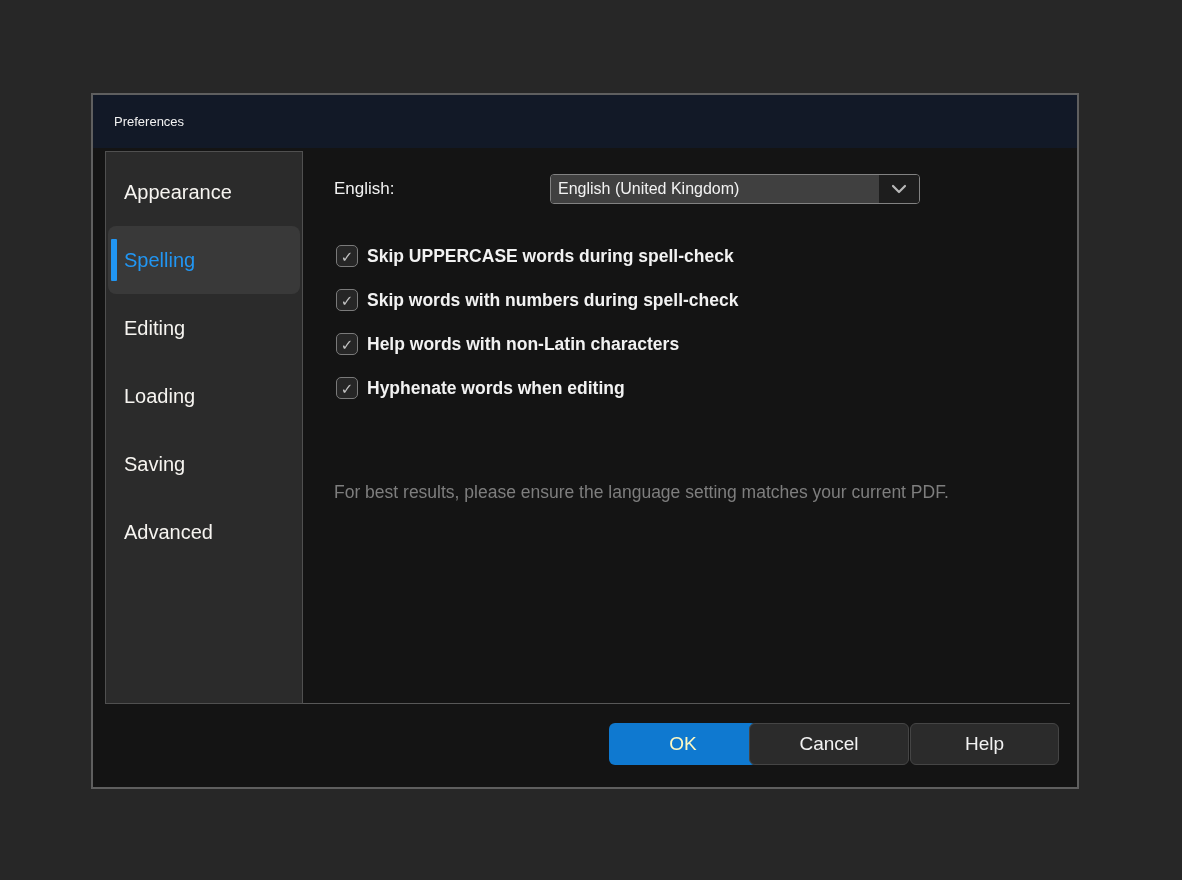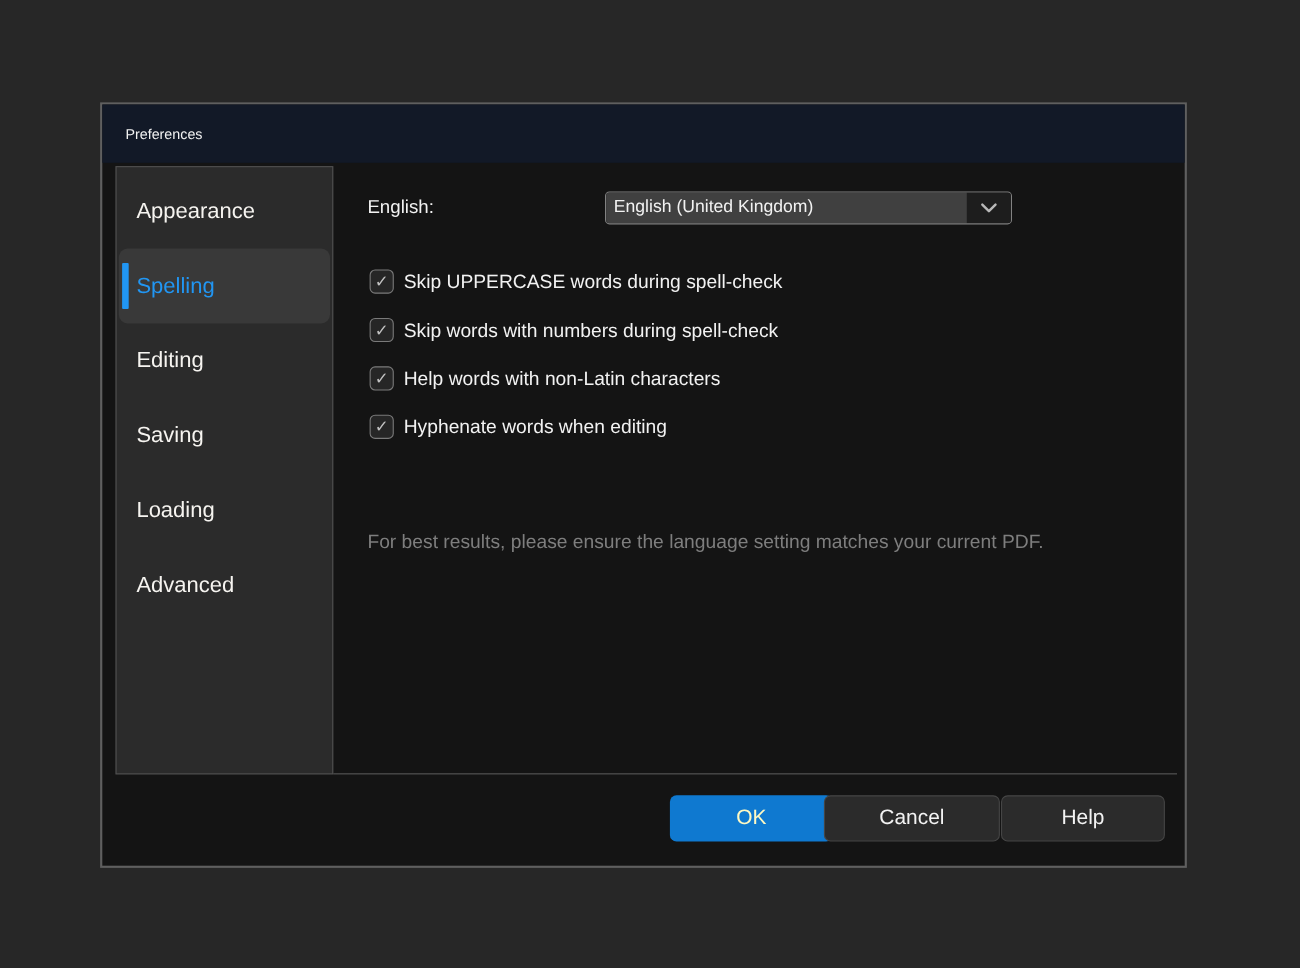--- a/index.html
+++ b/index.html
@@ -125,20 +125,21 @@
     color: #c2c2c2;
     font-size: 15px;
     font-weight: bold;
     line-height: 1;
   }
   .checkbox-label {
     color: #f2f2f2;
     font-size: 17.5px;
     margin-left: 9px;
     white-space: nowrap;
+    font-weight: bold;
   }
   .note {
     position: absolute;
     left: 30px; top: 327px;
     width: 660px;
     color: #7e7e7e;
     font-size: 17.5px;
     line-height: 1.6;
   }
   .separator {
@@ -193,24 +194,24 @@
       <span>Appearance</span>
     </div>
     <div class="side-item selected">
       <span class="accent-bar"></span>
       <span>Spelling</span>
     </div>
     <div class="side-item">
       <span>Editing</span>
     </div>
     <div class="side-item">
+      <span>Loading</span>
+    </div>
+    <div class="side-item">
       <span>Saving</span>
-    </div>
-    <div class="side-item">
-      <span>Loading</span>
     </div>
     <div class="side-item">
       <span>Advanced</span>
     </div>
   </div>
 
   <div class="main">
 
     <div class="lang-row">
       <span class="lang-label">English:</span>

